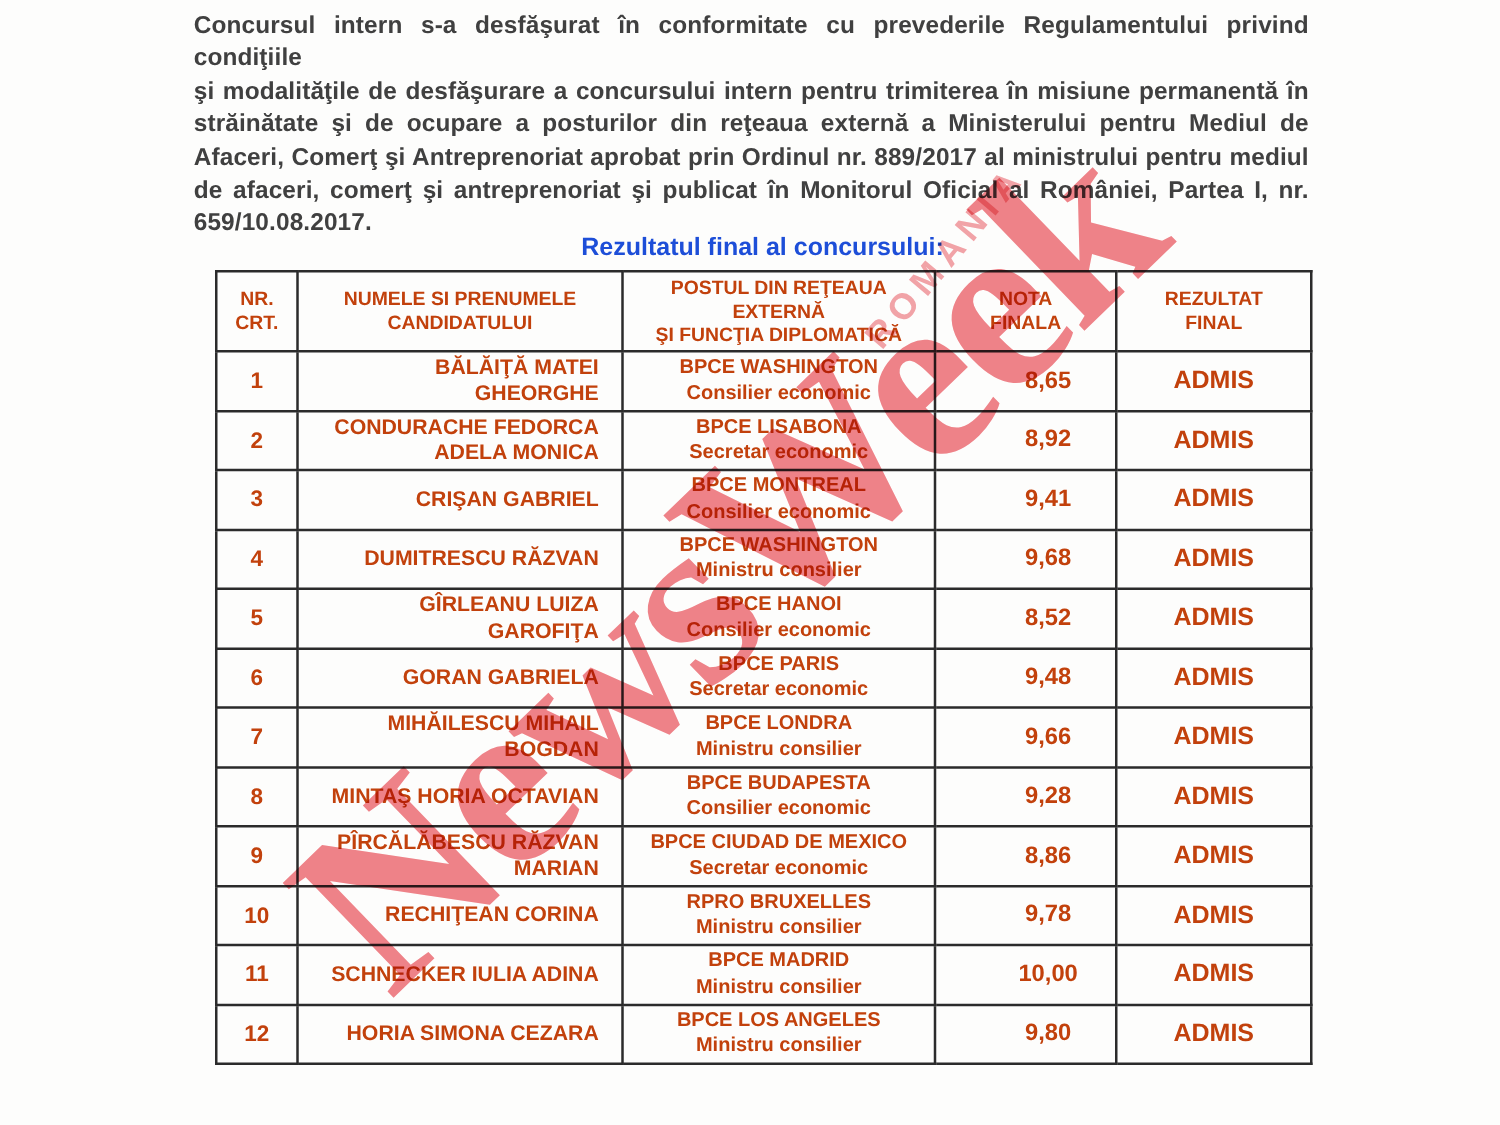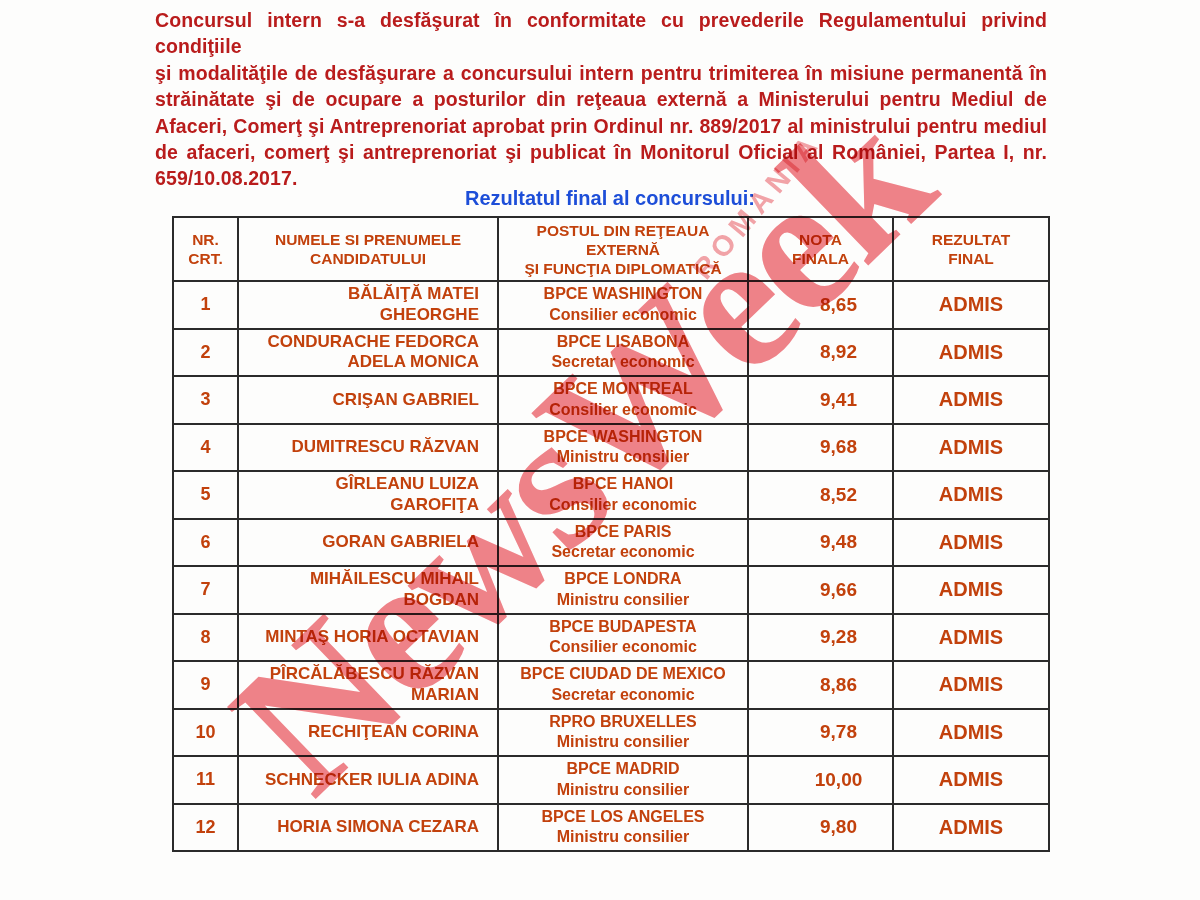--- a/index.html
+++ b/index.html
@@ -16,21 +16,21 @@
   
   .intro {
     position: absolute;
     left: 155px;
     top: 7px;
     width: 892px;
     font-size: 19.5px;
     font-weight: bold;
     line-height: 26.4px;
     letter-spacing: 0.1px;
-    color: #b91c1c;
+    color: #404040;
   }
   .intro-line { text-align: justify; text-align-last: justify; }
   .intro-line.last { text-align-last: left; }
 
   
   .table-title {
     position: absolute;
     left: 172px;
     top: 187px;
     width: 876px;

